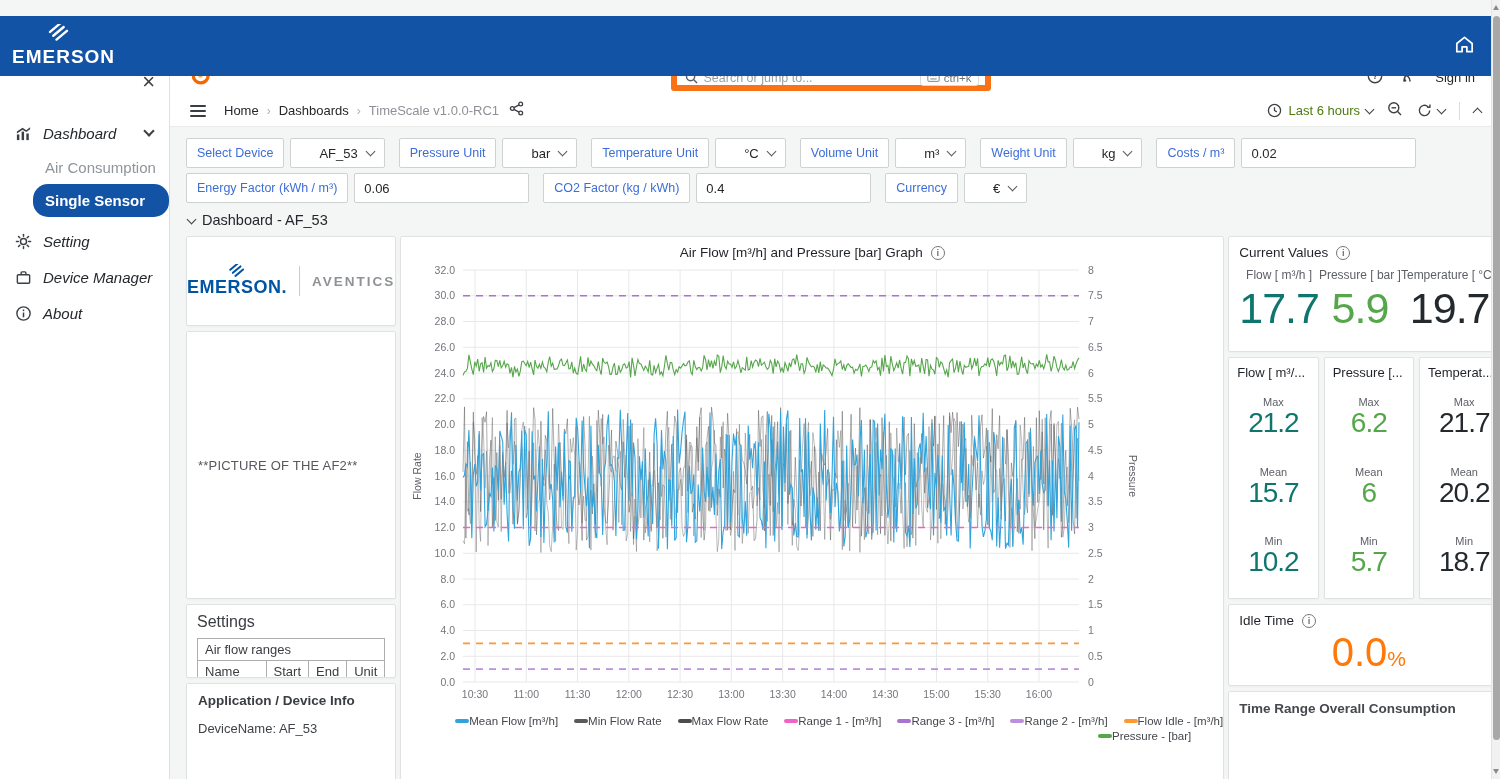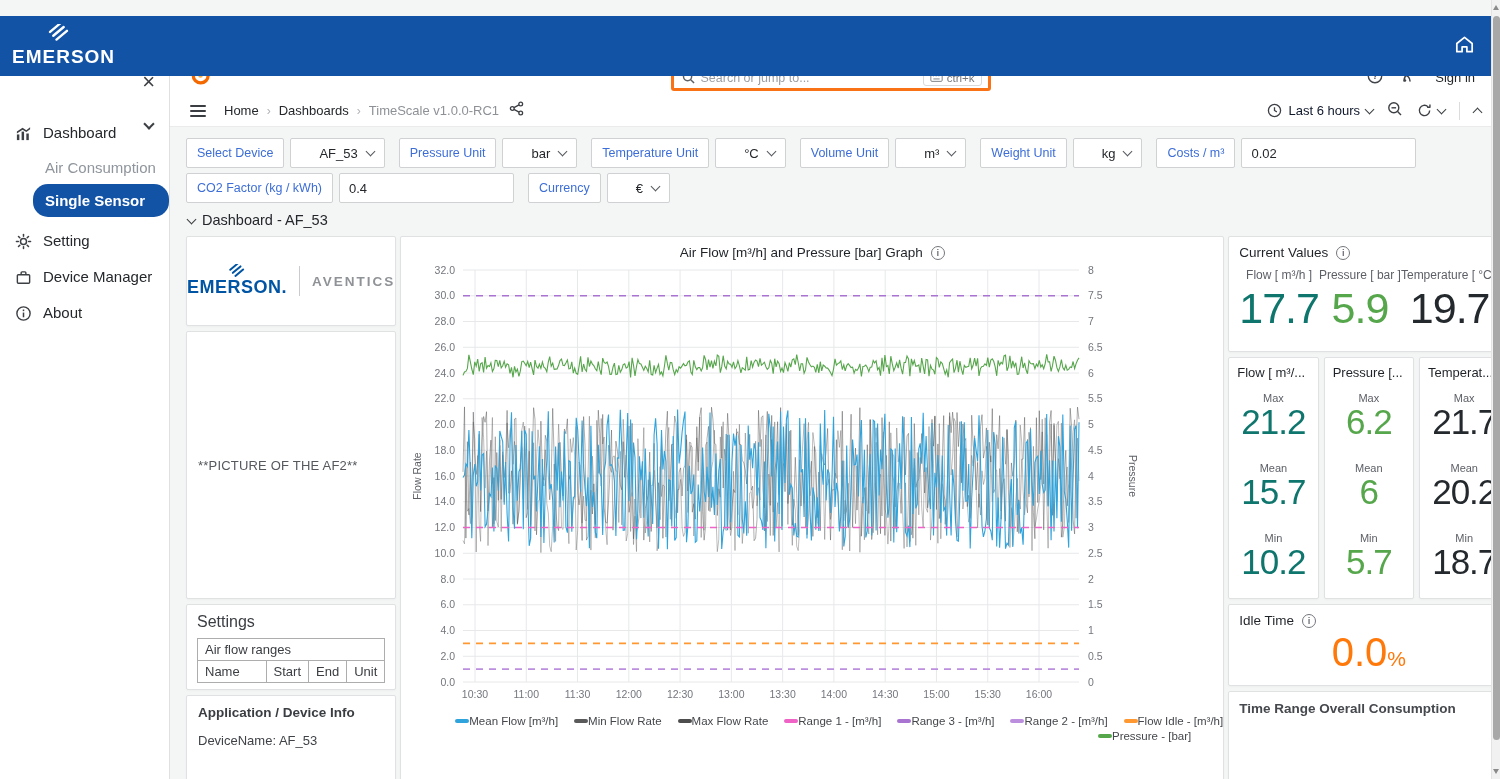--- a/index.html
+++ b/index.html
@@ -18,47 +18,47 @@
   .rail { position:absolute; right:0; top:0; bottom:0; width:9px; background:#f1f1f1; border-left:1px solid #e3e3e3; z-index:50; }
   .rail .arrow { position:absolute; left:1px; width:0; height:0; border-left:3.5px solid transparent; border-right:3.5px solid transparent; }
   .rail .up { top:5px; border-bottom:5px solid #8a8a8a; }
   .rail .down { bottom:5px; border-top:5px solid #8a8a8a; }
   .rail .thumb { position:absolute; top:16px; left:1px; width:7px; height:724px; background:#a8a8a8; border-radius:4px; }
 
   
   .sidebar { position:absolute; top:60px; left:0; bottom:0; width:170px; background:#fff; border-right:1px solid #e0e0e0; z-index:4; }
   .sidebar-close { position:absolute; top:14px; right:14px; font-size:22px; color:#3c3f43; line-height:16px; cursor:pointer; }
   .nav { margin-top:55px; }
-  .nav-item { display:flex; align-items:flex-start; gap:11px; padding:9px 10px 9px 14px; font-size:15px; color:#24272b; cursor:pointer; }
+  .nav-item { display:flex; align-items:center; gap:11px; padding:9px 10px 9px 14px; font-size:15px; color:#24272b; cursor:pointer;font-style:italic; }
   .nav-sub { padding:8px 10px 8px 45px; font-size:15px; cursor:pointer; }
   .nav-sub.muted { color:#8f959c; }
   .nav-sub.active { background:#1353a6; color:#fff; font-weight:600; margin-left:33px; padding-left:12px;border-radius:15px; }
   .nav-icon { width:18px; height:18px; flex:0 0 18px; display:flex; align-items:center; justify-content:center; }
   .chev-down { width:8px; height:8px; border-right:2px solid #3c3f43; border-bottom:2px solid #3c3f43; transform:rotate(45deg); margin-left:18px; margin-top:-4px; }
 
   
   .main { position:absolute; left:170px; top:60px; right:9px; bottom:0; }
   .topbar { height:35px; background:#fff; display:flex; align-items:center; position:relative; }
   .grafana-logo { margin-left:20px; }
-  .searchbox { position:absolute; left:50%; transform:translateX(-50%); top:4px; width:320px; height:27px; border:3px solid #f97316; border-radius:3px; display:flex; align-items:center; padding:0 6px 0 8px; background:#fff; color:#9a9ea4; }
+  .searchbox { position:absolute; left:50%; transform:translateX(-50%); top:4px; width:320px; height:27px; border:6px solid #f97316; border-radius:3px; display:flex; align-items:center; padding:0 6px 0 8px; background:#fff; color:#9a9ea4; }
   .searchbox .ph { font-size:12.5px; margin-left:6px; flex:1; }
   .kbd-chip { display:flex; align-items:center; gap:4px; border:1px solid #d8d9db; border-radius:3px; padding:1px 6px; font-size:11.5px; color:#73767c; }
   .topbar-right { position:absolute; right:16px; display:flex; align-items:center; gap:18px; }
   .signin { font-size:13px; color:#24272b; cursor:pointer; }
 
   .crumbbar { height:32px; background:#fff; display:flex; align-items:center; border-bottom:1px solid #ebebeb; position:relative; }
   .hamburger { margin-left:20px; display:flex; flex-direction:column; gap:3px; cursor:pointer; }
   .hamburger div { width:16px; height:2px; background:#3a3d42; border-radius:1px; }
   .crumbs { display:flex; align-items:center; gap:8px; margin-left:18px; font-size:13px; }
   .crumb { color:#24272b; cursor:pointer; }
   .crumb-sep { color:#b0b3b8; font-size:12px; }
   .crumb-last { color:#8d9196; }
   .share-ic { margin-left:10px; cursor:pointer; }
   .timebar { position:absolute; right:10px; display:flex; align-items:center; gap:14px; color:#3c3f44; }
-  .time-label { font-size:13px; color:#0f172a; }
+  .time-label { font-size:13px; color:#4d7c0f; }
   .tiny-chev { width:7px; height:7px; border-right:1.7px solid #3c3f43; border-bottom:1.7px solid #3c3f43; transform:rotate(45deg); margin-top:-3px; }
   .tiny-chev.up { transform:rotate(-135deg); margin-top:4px; }
   .vdiv { width:1px; height:18px; background:#dcdcdc; }
   .tb-group { display:flex; align-items:center; gap:6px; cursor:pointer; }
 
   .content { position:absolute; top:67px; left:0; right:0; bottom:0; background:#f4f5f5; padding:11px 18px 0 16px; }
 
   
   .ctrl-row { display:flex; flex-wrap:wrap; gap:14px; row-gap:5px; margin-bottom:5px; align-items:center; }
   .ctrl-group { display:flex; align-items:center; gap:6px; }
@@ -81,21 +81,21 @@
 
   .logo-panel { height:90px; display:flex; align-items:center; justify-content:center; gap:12px; }
   .brand-left { display:flex; flex-direction:column; align-items:center; }
   .brand-emerson { color:#0054a4; font-weight:bold; font-size:18px; letter-spacing:.5px; }
   .brand-div { width:1px; height:30px; background:#c9cbcd; }
   .brand-aventics { color:#8f9296; font-weight:bold; font-size:13.5px; letter-spacing:2px; }
 
   .pic-panel { height:268px; display:flex; align-items:center; }
   .pic-text { font-size:13px; color:#55585d; padding-left:11px; letter-spacing:.2px; }
 
-  .settings-panel { height:86px; padding:8px 10px; overflow:hidden; }
+  .settings-panel { height:74px; padding:8px 10px; overflow:hidden; }
   .settings-title { font-size:16px; color:#3a3d42; margin-bottom:7px; }
   .ranges-table { border-collapse:collapse; font-size:13px; color:#3a3d42; }
   .ranges-table td { border:1px solid #adadad; padding:3px 7px; }
 
   .info-panel { flex:1; padding:9px 11px; overflow:hidden; }
   .info-title { font-size:13.5px; font-weight:bold; color:#3a3d42; margin-bottom:11px; }
   .info-line { font-size:13px; color:#3f4247; line-height:1.6; word-break:break-all; width:185px; }
 
   
   .graph-panel { height:100%; overflow:hidden; display:flex; flex-direction:column; }
@@ -118,21 +118,21 @@
   .c-blue { color:#0f766e; }
   .c-green { color:#56a64b; }
   .c-dark { color:#24292e; }
   .c-orange { color:#ff780a; }
 
   .stats-row { display:flex; gap:5px; height:242px; }
   .stat-panel { flex:1; padding:7px 8px; display:flex; flex-direction:column; }
   .stat-title { font-size:13px; font-weight:500; color:#1f2328; white-space:nowrap; overflow:hidden; text-overflow:ellipsis; margin-bottom:2px; }
   .stat-block { flex:1; display:flex; flex-direction:column; align-items:center; justify-content:center; }
   .stat-sub { font-size:11px; color:#5c5f66; }
-  .stat-val { font-size:35px; font-weight:500; letter-spacing:-1px; line-height:1.05; }
+  .stat-val { font-size:28px; font-weight:500; letter-spacing:-1px; line-height:1.05; }
 
   .idle-panel { height:82px; padding:6px 10px; }
   .idle-value-wrap { text-align:center; margin-top:2px; }
   .idle-value { font-size:40px; font-weight:500; }
   .idle-unit { font-size:21px; font-weight:500; }
 
   .consumption-panel { flex:1; padding:7px 10px; overflow:hidden; }
 
   svg text { font-family:"Liberation Sans", sans-serif; }
 </style>
@@ -361,20 +361,26 @@
             </div>
         </div>
         <div class="ctrl-group">
           <div class="chip">
               <span class="chip-label">Costs / m³</span>
             </div>
           <input class="chip-input" value="0.02" style="">
         </div>
       </div>
       <div class="ctrl-row">
+        <div class="ctrl-group">
+          <div class="chip">
+              <span class="chip-label">Energy Factor (kWh / m³)</span>
+            </div>
+          <input class="chip-input" value="0.06" style="">
+        </div>
         <div class="ctrl-group">
           <div class="chip">
               <span class="chip-label">CO2 Factor (kg / kWh)</span>
             </div>
           <input class="chip-input" value="0.4" style="">
         </div>
         <div class="ctrl-group">
           <div class="chip">
               <span class="chip-label">Currency</span>
             </div>

